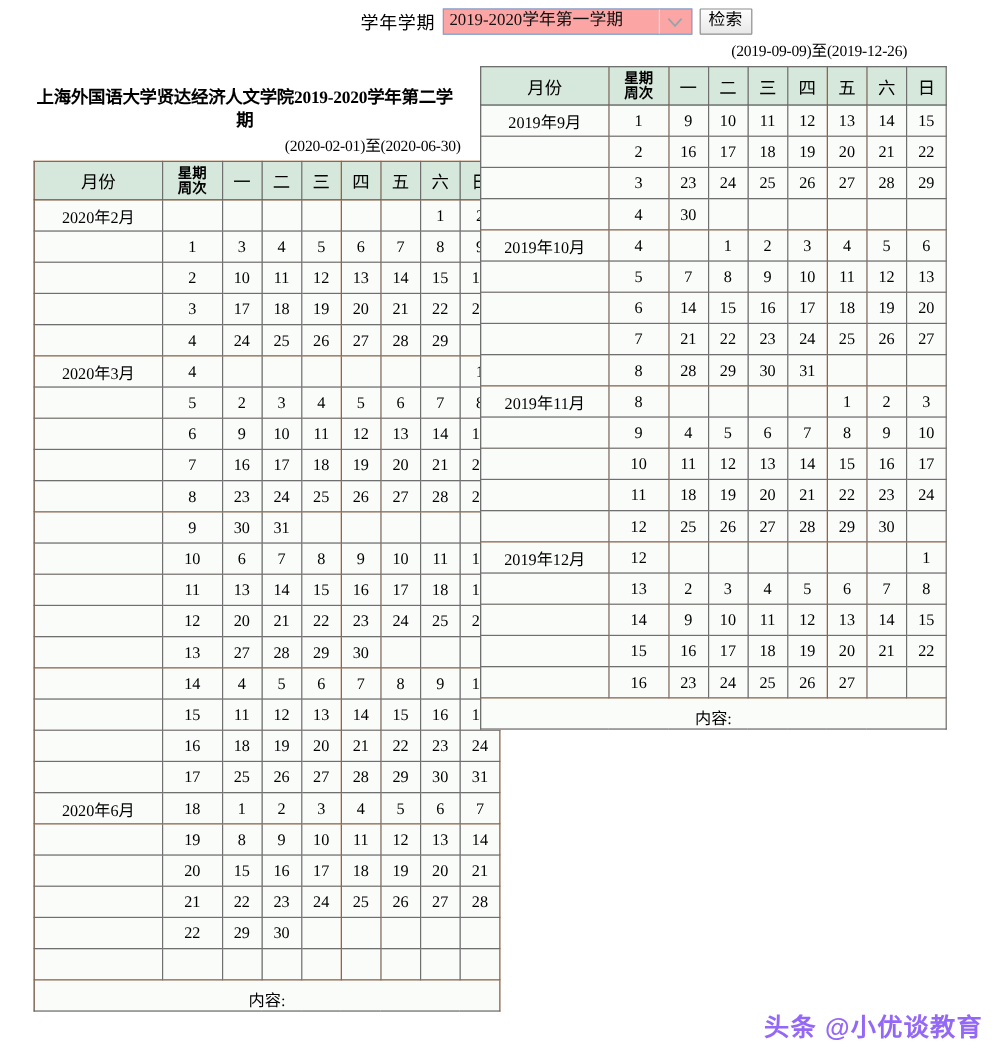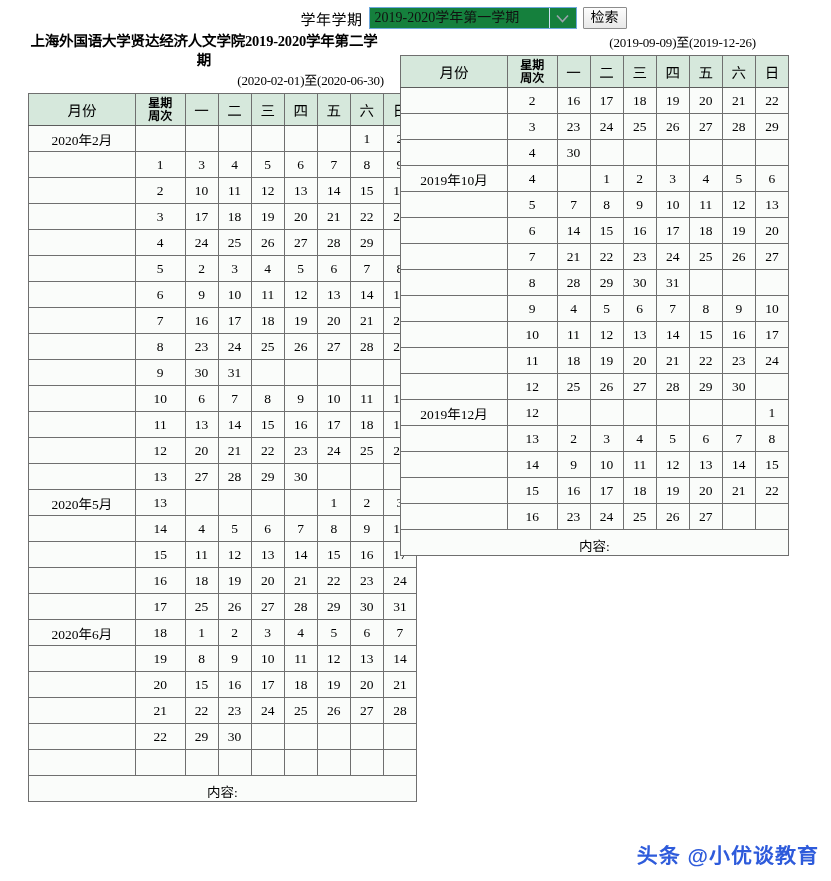--- a/index.html
+++ b/index.html
@@ -34,21 +34,21 @@
     font-size: 15px;
     font-family: "Liberation Serif", "DejaVu Serif", serif;
     letter-spacing: 0.5px;
     white-space: nowrap;
   }
   .term-select {
     width: 208px;
     height: 22px;
     box-sizing: border-box;
     border: 1px solid #6ea8dc;
-    background: #15803d;
+    background: #fca5a5;
     font-size: 14px;
     font-family: "Liberation Serif", "DejaVu Serif", serif;
     display: flex;
     align-items: center;
     padding: 0 0 0 5px;
     position: relative;
     color: #111;
   }
   .term-select .sel-value {
     flex: 1;
@@ -79,21 +79,21 @@
     white-space: nowrap;
     cursor: default;
   }
 
   
   .panel {
     position: absolute;
     top: 32px;
     width: 360px;
   }
-  .panel-left  { left: 24px; }
+  .panel-left  { left: 24px; margin-top: 41px; }
   .panel-right { left: 396px; }
 
   .cal-title {
     font-size: 14.5px;
     font-weight: bold;
     text-align: center;
     line-height: 19px;
     letter-spacing: -0.2px;
     padding: 0 4px;
   }
@@ -158,21 +158,21 @@
     border-top: 1px solid #4a4a4a;
   }
 
   
   .watermark {
     position: absolute;
     right: 12px;
     bottom: 12px;
     font-size: 21px;
     font-weight: bold;
-    color: #1d4ed8;
+    color: #8b5cf6;
     font-family: "Liberation Sans", "DejaVu Sans", sans-serif;
     letter-spacing: 1px;
     white-space: nowrap;
     opacity: 0.92;
   }
 </style>
 </head>
 <body>
 
 <div class="toolbar">
@@ -272,20 +272,31 @@
           <td>4</td>
           <td>24</td>
           <td>25</td>
           <td>26</td>
           <td>27</td>
           <td>28</td>
           <td class="weekend">29</td>
           <td class="weekend"></td>
         </tr>
         <tr>
+          <td class="month-cell">2020年3月</td>
+          <td>4</td>
+          <td></td>
+          <td></td>
+          <td></td>
+          <td></td>
+          <td></td>
+          <td class="weekend"></td>
+          <td class="weekend">1</td>
+        </tr>
+        <tr>
           <td class="month-cell"></td>
           <td>5</td>
           <td>2</td>
           <td>3</td>
           <td>4</td>
           <td>5</td>
           <td>6</td>
           <td class="weekend">7</td>
           <td class="weekend">8</td>
         </tr>
@@ -369,31 +380,20 @@
         <tr>
           <td class="month-cell"></td>
           <td>13</td>
           <td>27</td>
           <td>28</td>
           <td>29</td>
           <td>30</td>
           <td></td>
           <td class="weekend"></td>
           <td class="weekend"></td>
-        </tr>
-        <tr>
-          <td class="month-cell">2020年5月</td>
-          <td>13</td>
-          <td></td>
-          <td></td>
-          <td></td>
-          <td></td>
-          <td>1</td>
-          <td class="weekend">2</td>
-          <td class="weekend">3</td>
         </tr>
         <tr>
           <td class="month-cell"></td>
           <td>14</td>
           <td>4</td>
           <td>5</td>
           <td>6</td>
           <td>7</td>
           <td>8</td>
           <td class="weekend">9</td>
@@ -533,20 +533,31 @@
         <th>二</th>
         <th>三</th>
         <th>四</th>
         <th>五</th>
         <th>六</th>
         <th>日</th>
       </tr>
     </thead>
     <tbody>
         <tr>
+          <td class="month-cell">2019年9月</td>
+          <td>1</td>
+          <td>9</td>
+          <td>10</td>
+          <td>11</td>
+          <td>12</td>
+          <td>13</td>
+          <td class="weekend">14</td>
+          <td class="weekend">15</td>
+        </tr>
+        <tr>
           <td class="month-cell"></td>
           <td>2</td>
           <td>16</td>
           <td>17</td>
           <td>18</td>
           <td>19</td>
           <td>20</td>
           <td class="weekend">21</td>
           <td class="weekend">22</td>
         </tr>
@@ -621,20 +632,31 @@
           <td>8</td>
           <td>28</td>
           <td>29</td>
           <td>30</td>
           <td>31</td>
           <td></td>
           <td class="weekend"></td>
           <td class="weekend"></td>
         </tr>
         <tr>
+          <td class="month-cell">2019年11月</td>
+          <td>8</td>
+          <td></td>
+          <td></td>
+          <td></td>
+          <td></td>
+          <td>1</td>
+          <td class="weekend">2</td>
+          <td class="weekend">3</td>
+        </tr>
+        <tr>
           <td class="month-cell"></td>
           <td>9</td>
           <td>4</td>
           <td>5</td>
           <td>6</td>
           <td>7</td>
           <td>8</td>
           <td class="weekend">9</td>
           <td class="weekend">10</td>
         </tr>

